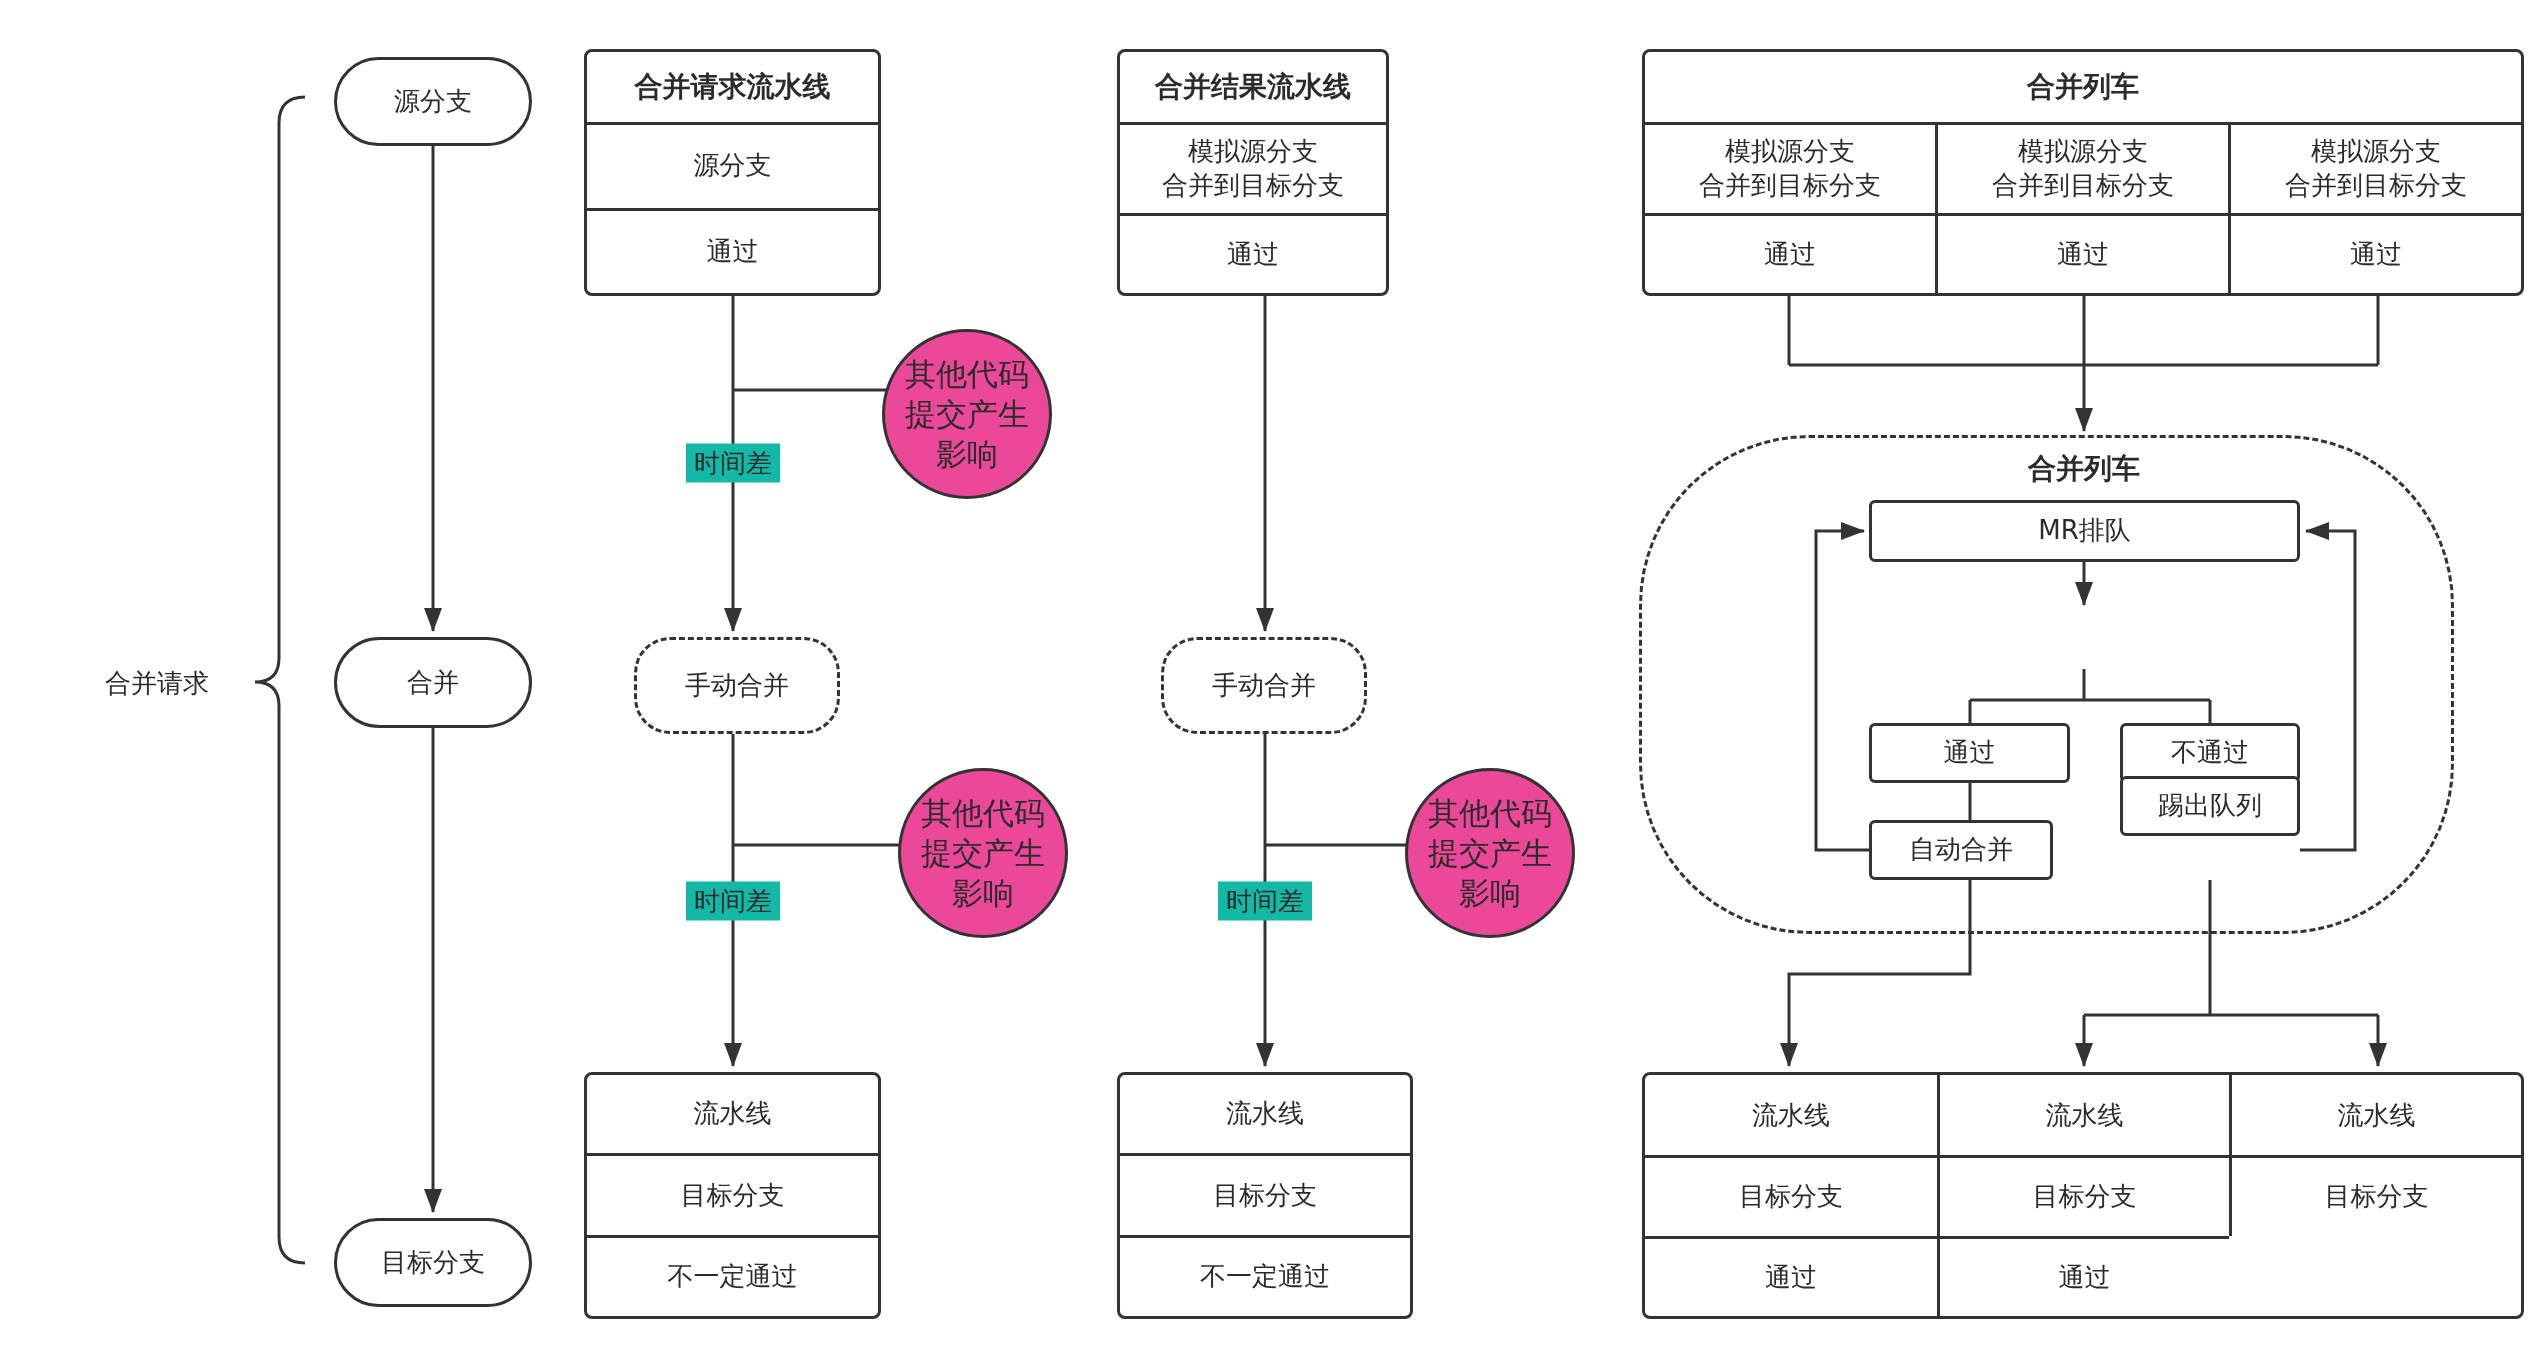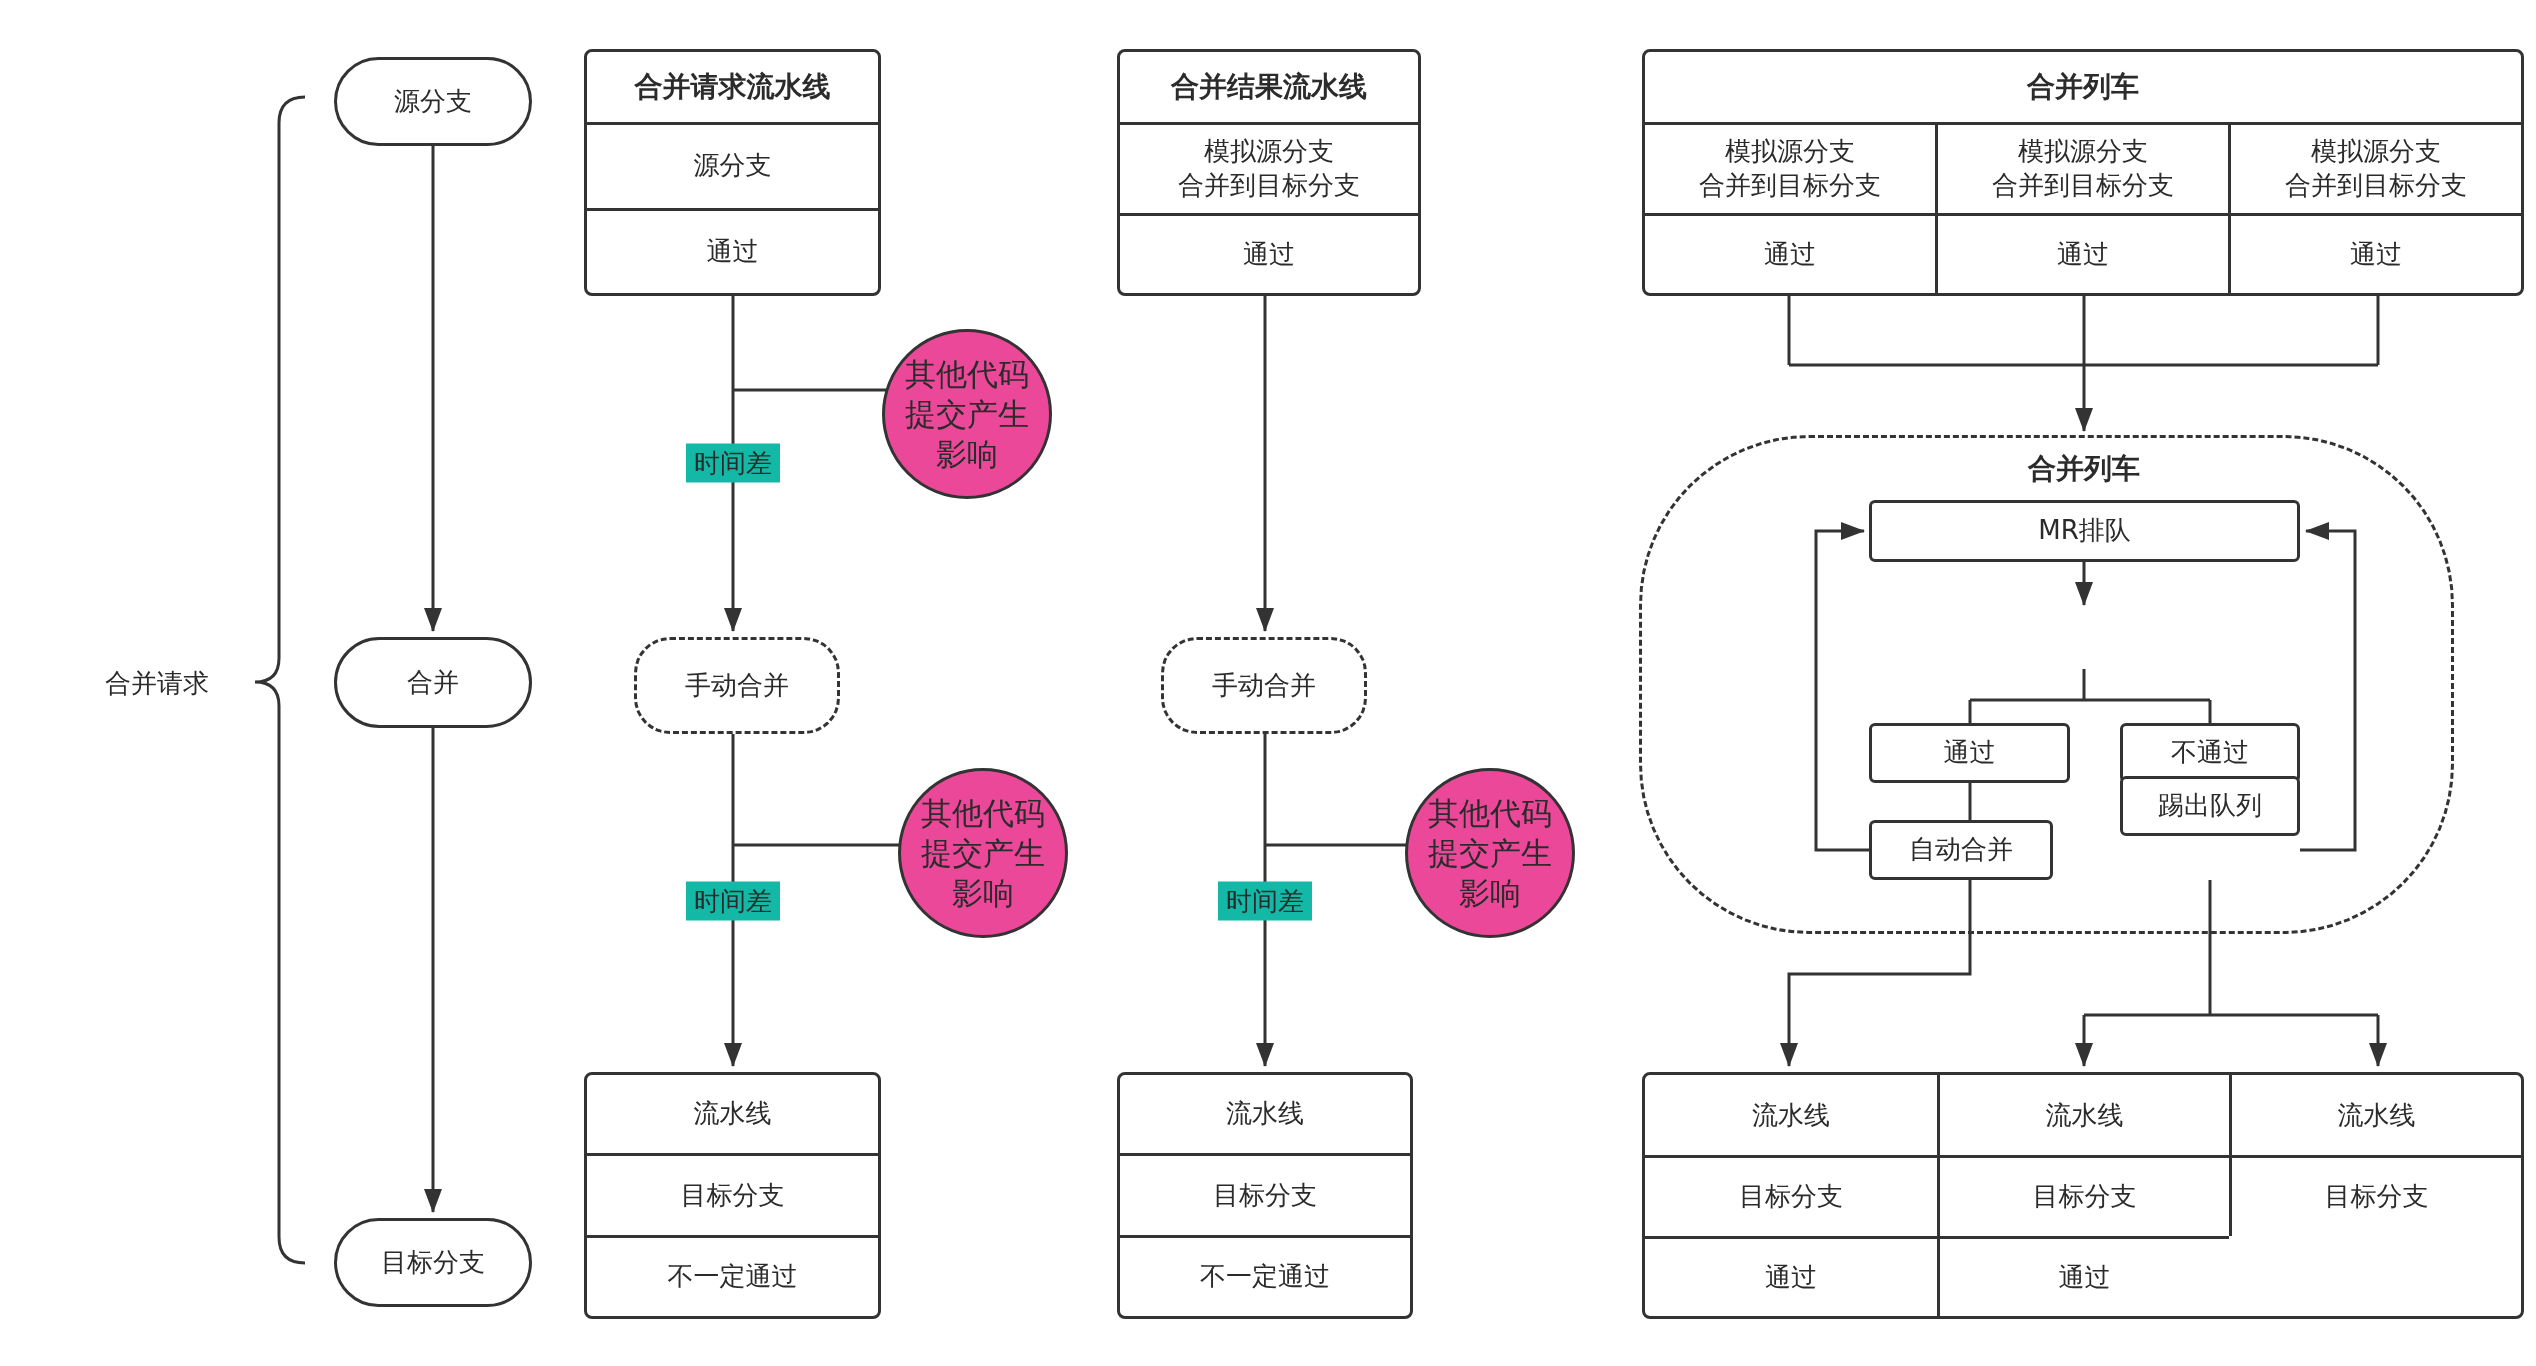--- a/index.html
+++ b/index.html
@@ -136,21 +136,21 @@
 提交产生
 影响</div>
   <div class="linelabel" style="left:733px; top:901px;">时间差</div>
 
   <div class="table" style="left:584px; top:1072px; width:297px; height:247px;">
     <div class="trow" style="flex:1;">流水线</div>
     <div class="trow" style="flex:1;">目标分支</div>
     <div class="trow" style="flex:1;">不一定通过</div>
   </div>
 
-  <div class="table" style="left:1117px; top:49px; width:304px; height:247px;">
+  <div class="table" style="left:1117px; top:49px; width:272px; height:247px;">
     <div class="trow header" style="flex:0 0 70px;">合并结果流水线</div>
     <div class="trow" style="flex:1.15;">模拟源分支
 合并到目标分支</div>
     <div class="trow" style="flex:1;">通过</div>
   </div>
 
   <div class="box dashedbox" style="left:1161px; top:637px; width:206px; height:97px;">手动合并</div>
 
   <div class="circle" style="left:1405px; top:768px; width:170px; height:170px;">其他代码
 提交产生

